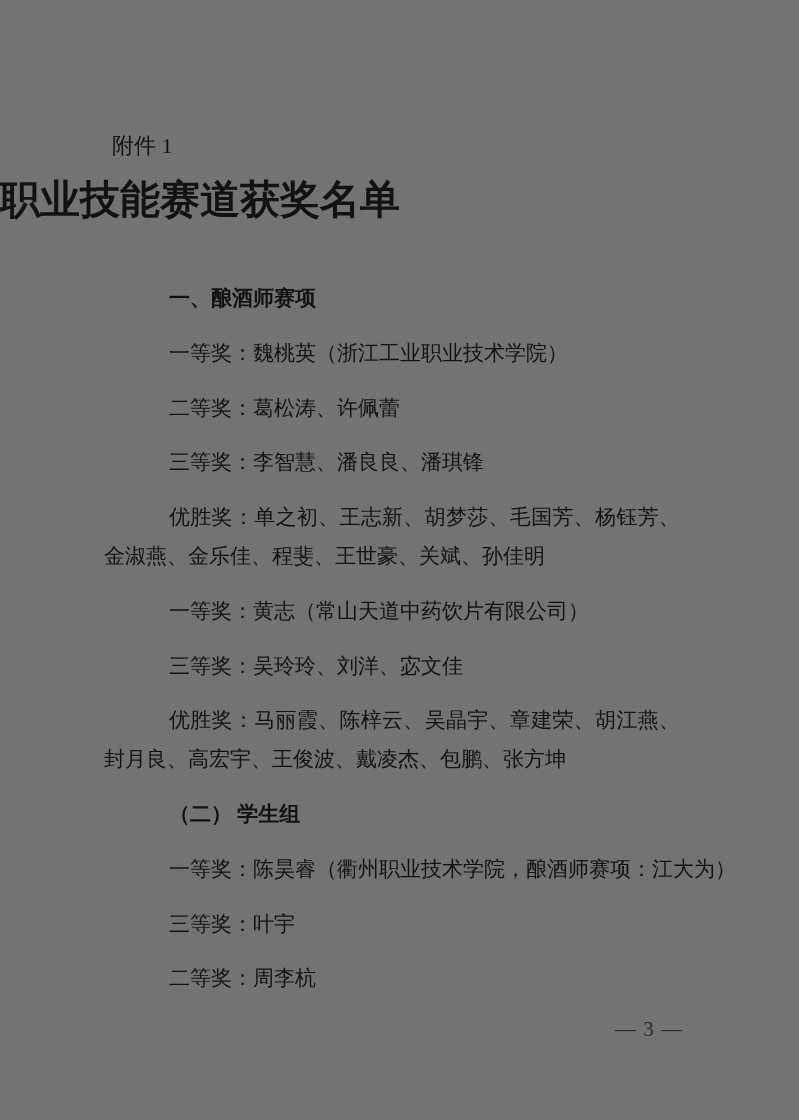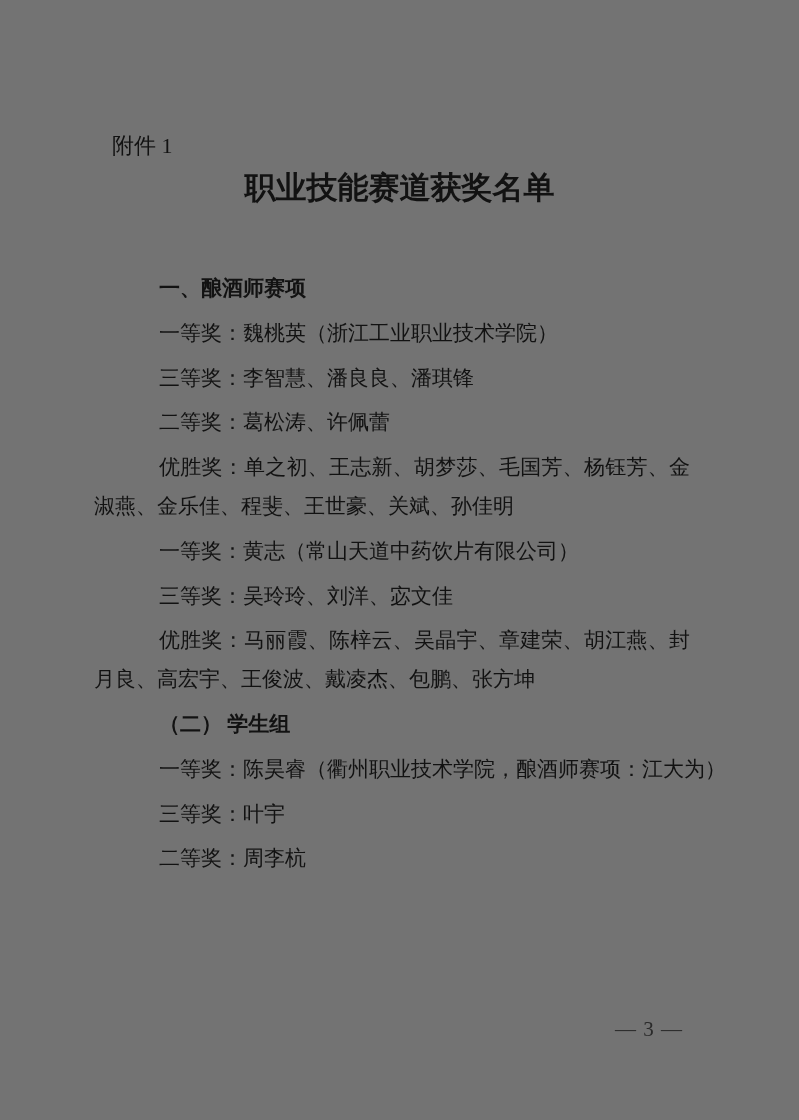--- a/index.html
+++ b/index.html
@@ -20,40 +20,40 @@
     position: absolute;
     left: 112px;
     top: 132px;
     font-size: 22px;
     line-height: 28px;
     font-family: "Liberation Serif", serif;
   }
   .doc-title {
     position: absolute;
     left: 0;
-    top: 166px;
+    top: 178px;
     width: 100%;
     margin: 0;
-    text-align: center;
-    font-size: 31px;
+    text-align: left;
+    font-size: 40px;
     line-height: 44px;
     font-weight: bold;
     font-family: "Liberation Serif", serif;
     letter-spacing: 0px;
   }
   .doc-body {
     position: absolute;
     left: 88px;
     top: 263px;
     width: 608px;
     font-size: 21px;
     line-height: 38.8px;
   }
   .doc-body p {
-    margin: 6px;
+    margin: 16px;
     padding: 0;
     text-indent: 65px;
   }
   .sec-heading {
     font-weight: bold;
     font-family: "Liberation Sans", sans-serif;
     white-space: nowrap;
   }
   .group-name {
     font-weight: bold;
@@ -88,22 +88,22 @@
 
   <div class="attachment">附件 1</div>
 
   <h1 class="doc-title">职业技能赛道获奖名单</h1>
 
   <div class="doc-body">
 
     <p class="sec-heading">一、酿酒师赛项</p>
 
     <p class="award oneline">一等奖：魏桃英（浙江工业职业技术学院）</p>
+    <p class="award oneline">二等奖：葛松涛、许佩蕾</p>
     <p class="award oneline">三等奖：李智慧、潘良良、潘琪锋</p>
-    <p class="award oneline">二等奖：葛松涛、许佩蕾</p>
     <p class="award multi">优胜奖：单之初、王志新、胡梦莎、毛国芳、杨钰芳、金淑燕、金乐佳、程斐、王世豪、关斌、孙佳明</p>
 
 
 
     <p class="award oneline">一等奖：黄志（常山天道中药饮片有限公司）</p>
     <p class="award oneline">三等奖：吴玲玲、刘洋、宓文佳</p>
     <p class="award multi">优胜奖：马丽霞、陈梓云、吴晶宇、章建荣、胡江燕、封月良、高宏宇、王俊波、戴凌杰、包鹏、张方坤</p>
 
     <p class="group-name">（二） 学生组</p>
 

